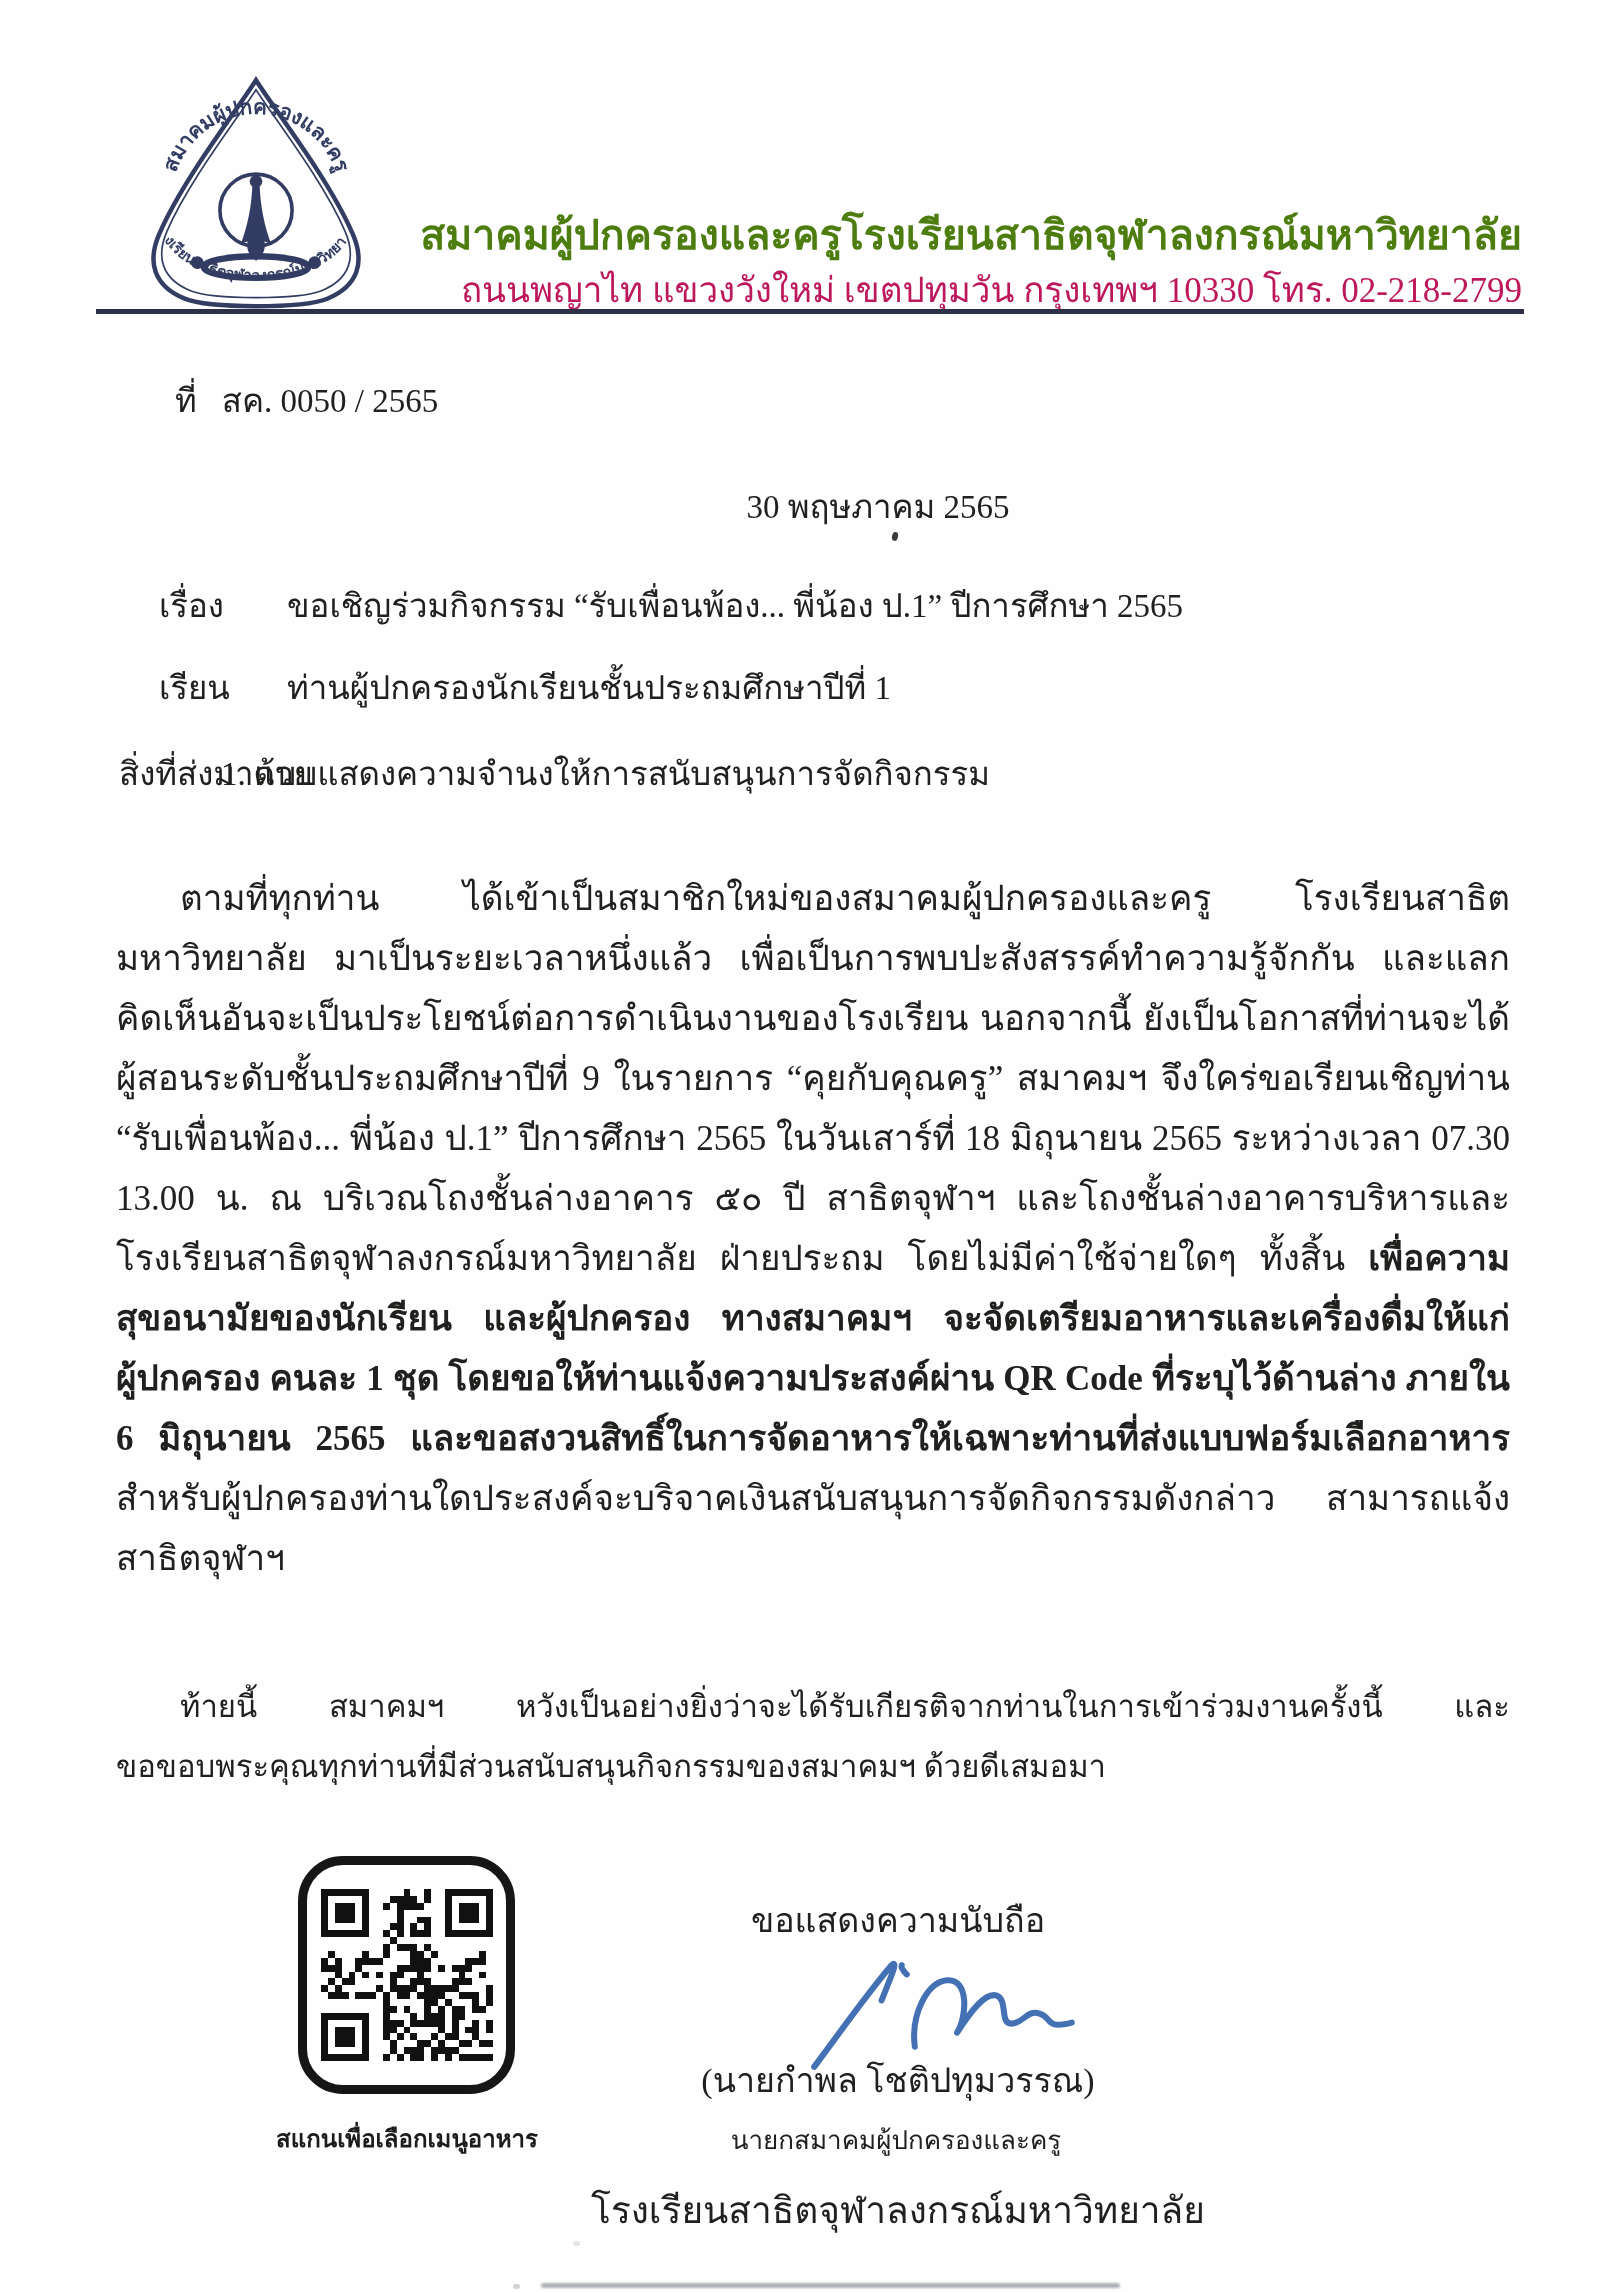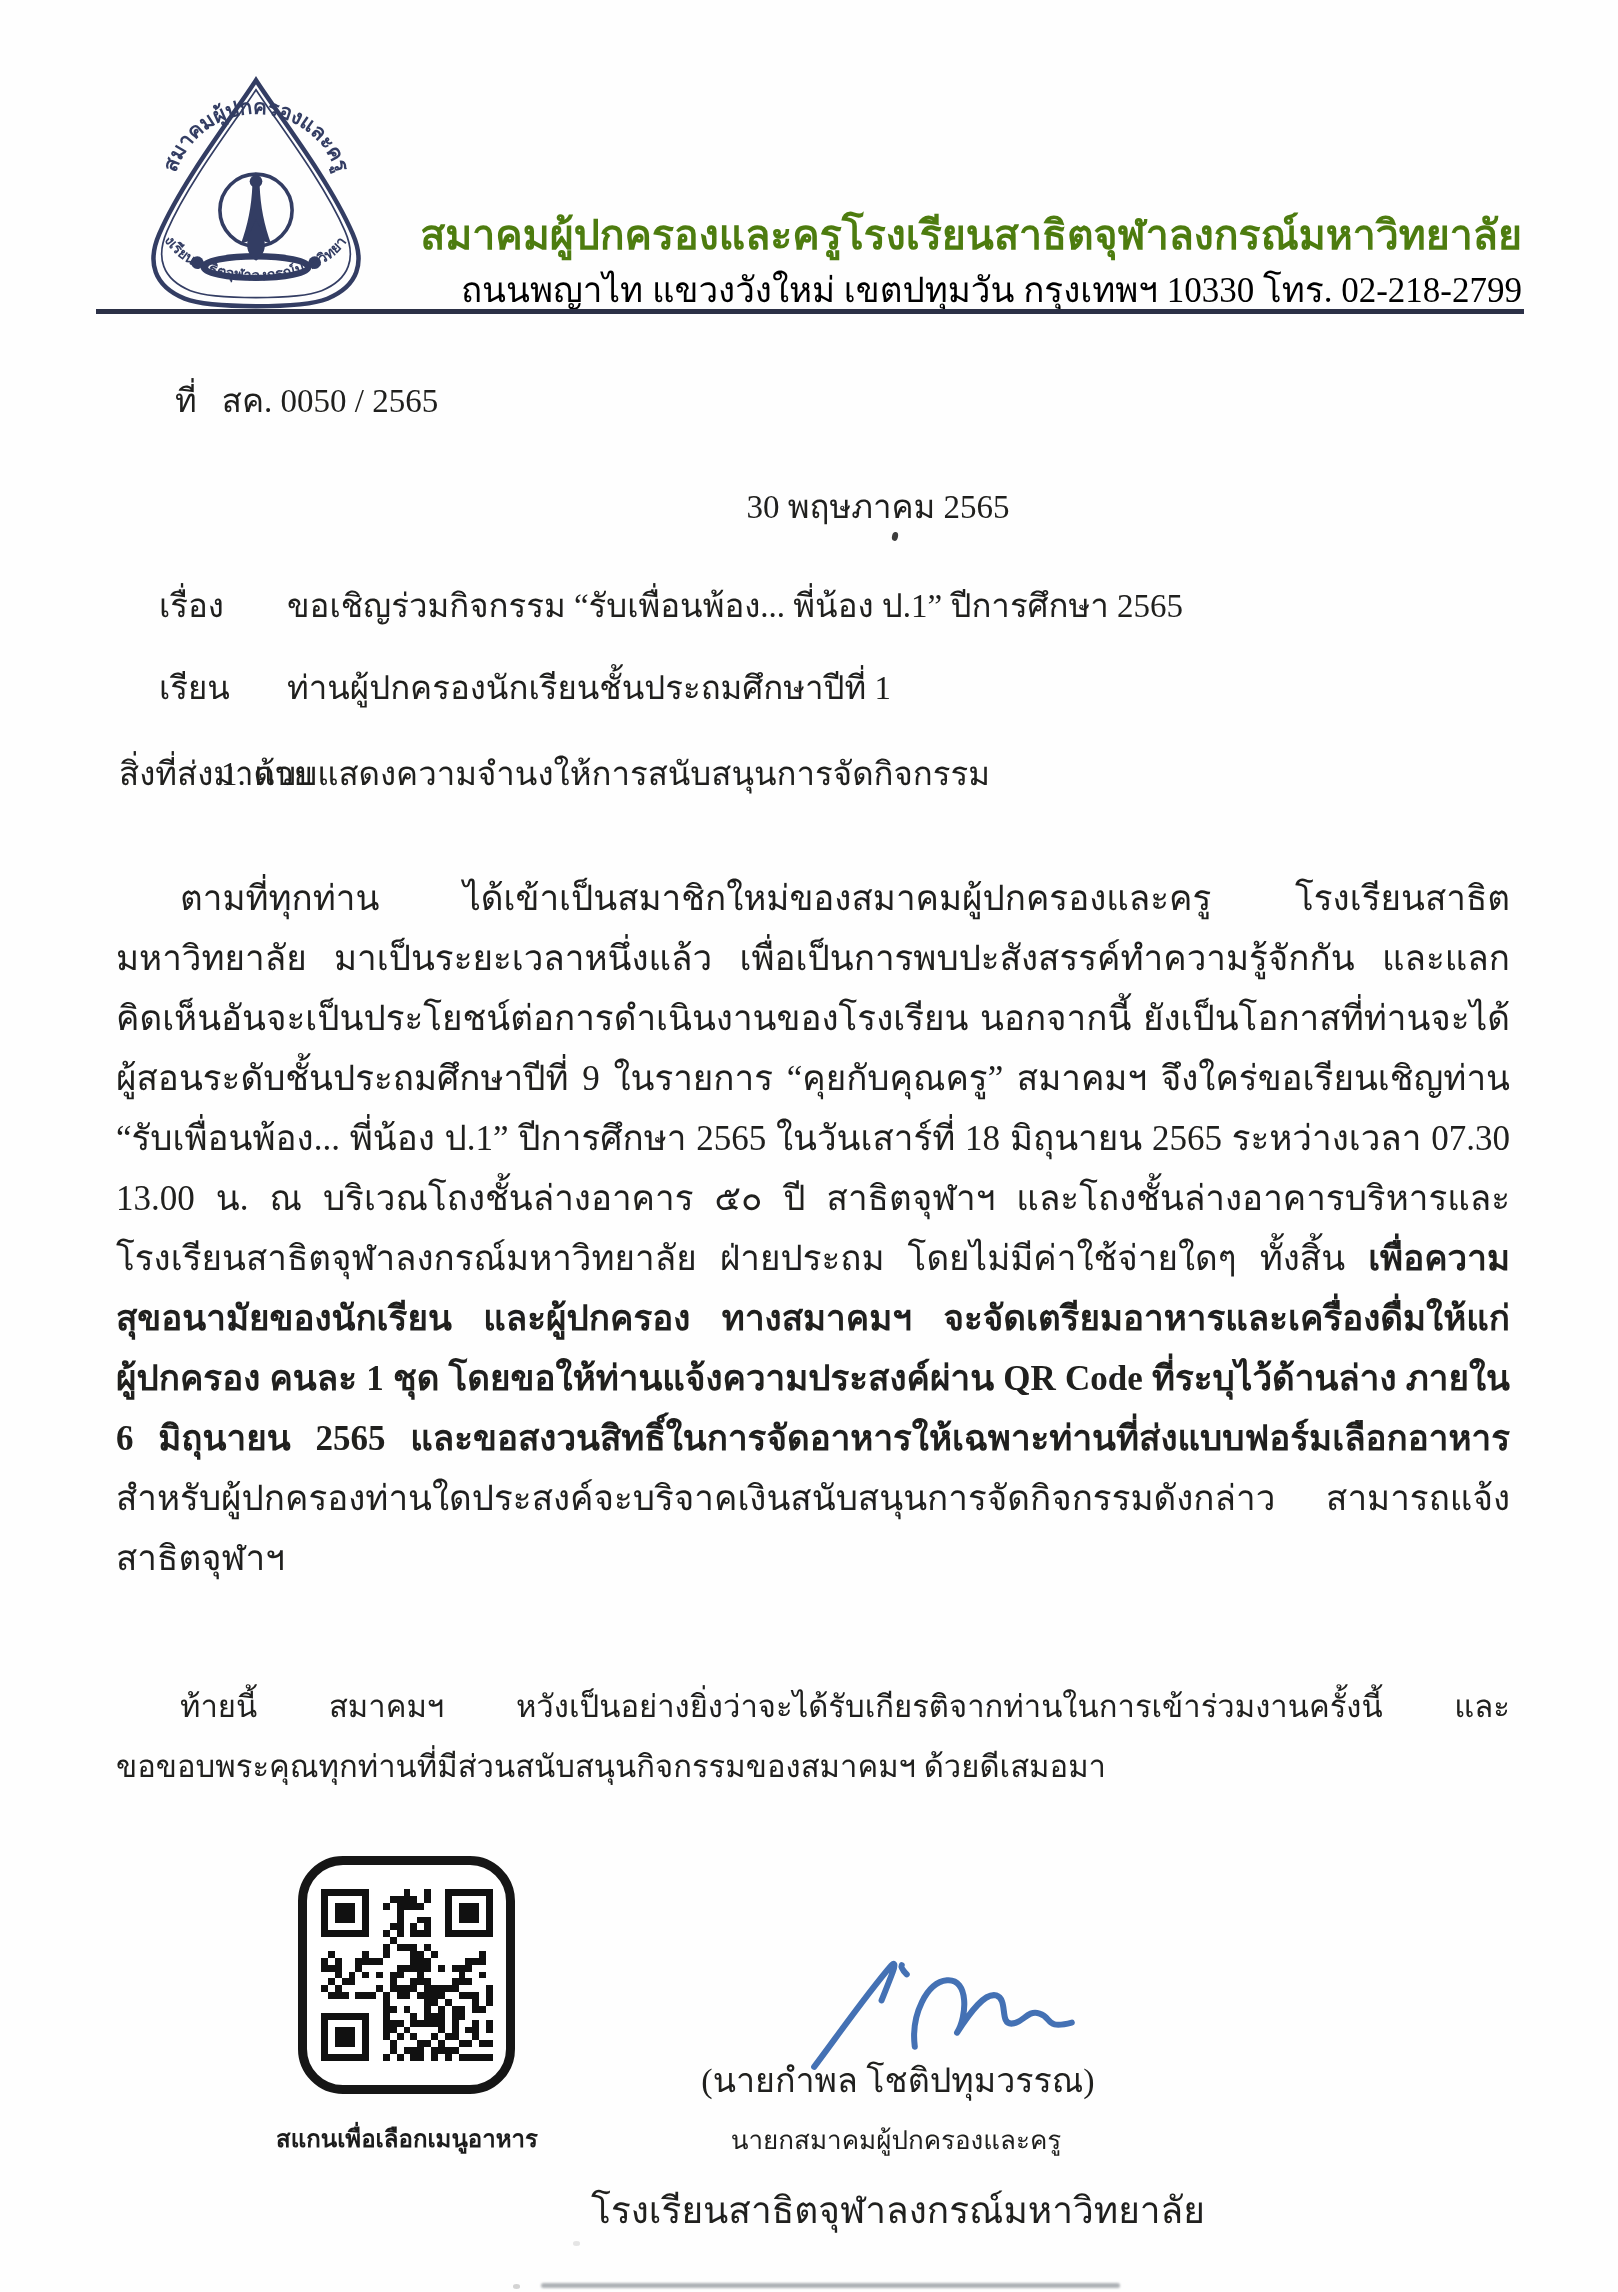--- a/index.html
+++ b/index.html
@@ -16,21 +16,21 @@
   
   .org{
     right:96px;top:202px;
     font-size:41px;font-weight:700;
     color:#4d7c0f;
     white-space:nowrap;
   }
   .addr{
     right:96px;top:262px;
     font-size:35px;
-    color:#000000;
+    color:#be185d;
     white-space:nowrap;
   }
   .rule{
     left:96px;top:309px;width:1428px;height:4.5px;
     background:#2c3147;
   }
 
   
   .metatxt{font-size:33px;white-space:nowrap;}
   .ref{left:175px;top:374px;}
@@ -351,20 +351,21 @@
         <rect x="0.5" y="0.5" width="6" height="6" fill="none" stroke="#111" stroke-width="1"></rect>
         <rect x="2" y="2" width="3" height="3" fill="#111"></rect>
         <rect x="18.5" y="0.5" width="6" height="6" fill="none" stroke="#111" stroke-width="1"></rect>
         <rect x="20" y="2" width="3" height="3" fill="#111"></rect>
         <rect x="0.5" y="18.5" width="6" height="6" fill="none" stroke="#111" stroke-width="1"></rect>
         <rect x="2" y="20" width="3" height="3" fill="#111"></rect>
       </svg>
   </div>
   <div class="abs qr-caption">สแกนเพื่อเลือกเมนูอาหาร</div>
 
+  <div class="abs closing">ขอแสดงความนับถือ</div>
 
   <div class="abs sig-ink">
     <svg viewBox="0 0 300 160" width="304" height="161">
       <g fill="none" stroke="#4471b4" stroke-width="6" stroke-linecap="round" stroke-linejoin="round">
         <path d="M16 140 C40 108 68 68 92 40 C96 35 97 38 94 46 C91 54 87 64 83 74"></path>
         <path d="M108 48 C104 44 102 41 103 39"></path>
         <path d="M116 120 C112 88 128 56 148 54 C170 52 168 90 158 106 C172 84 186 66 197 69 C209 73 200 97 212 97 C224 97 227 83 240 87 C253 91 245 103 272 96"></path>
       </g>
     </svg>
   </div>

